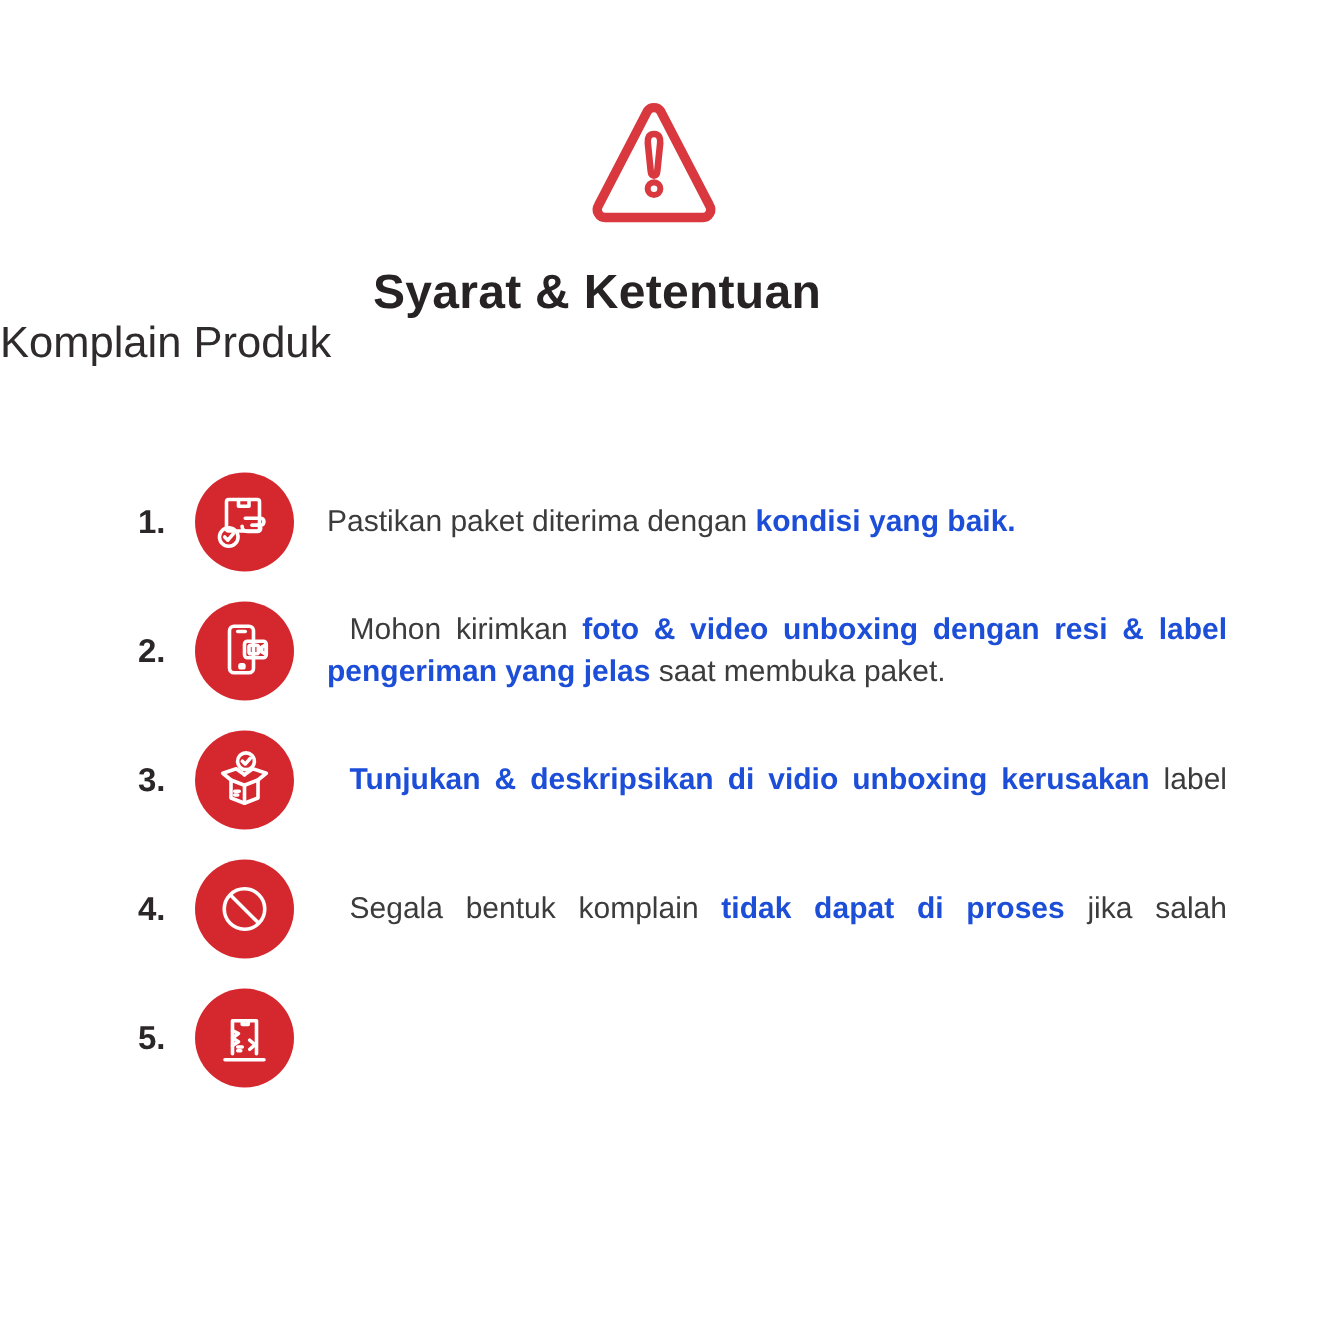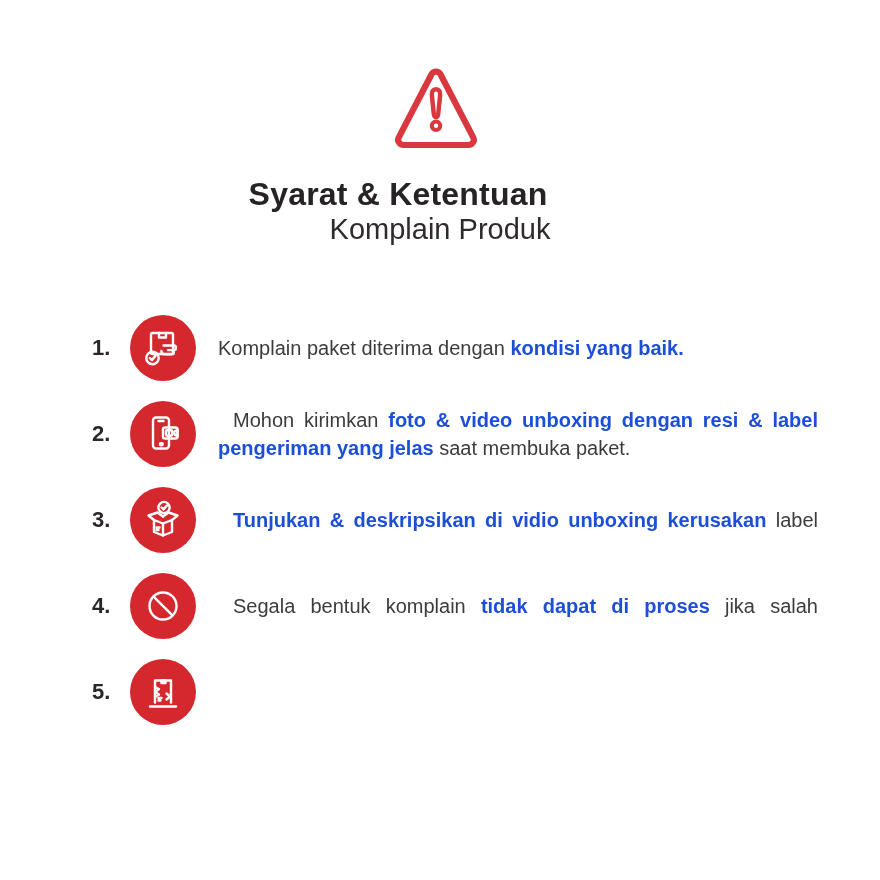--- a/index.html
+++ b/index.html
@@ -15,21 +15,21 @@
   .header { position: absolute; top: 0; left: 0; width: 880px; text-align: center; }
   .warning-wrap { position: absolute; top: 57px; left: 388px; width: 96px; height: 104px; }
   .page-title {
     position: absolute; top: 176px; left: 0; width: 796px;
     font-size: 32px; font-weight: 700; color: #272324; letter-spacing: 0.2px;
     text-align: center; line-height: 36px;
   }
   .page-subtitle {
     position: absolute; top: 211px; left: 0; width: 880px;
     font-size: 29px; font-weight: 400; color: #2f2b2c;
-    text-align: center; line-height: 36px;
+    text-align: left; line-height: 36px;
   }
   .items { position: absolute; top: 315px; left: 92px; width: 730px; }
   .item-row { display: flex; align-items: center; min-height: 66px; margin-bottom: 20px; }
   .item-number {
     width: 38px; flex: 0 0 38px;
     font-size: 22px; font-weight: 700; color: #2b2728; line-height: 26px;
   }
   .icon-circle {
     flex: 0 0 66px; width: 66px; height: 66px; border-radius: 50%;
     background: #d4282e; margin-right: 22px;
@@ -65,21 +65,21 @@
         <svg viewBox="0 0 48 48">
     <rect class="ic" x="12" y="9" width="22" height="21" rx="1.5"></rect>
     <path class="ic" d="M20 9 v4.5 h7 V9"></path>
     <circle class="ic" cx="13.5" cy="34" r="6.2"></circle>
     <path class="ic" d="M10.8 34 l2.1 2.1 3.6-4.2"></path>
     <path class="ic" d="M24.5 21.5 h10.5 c2.6 0 2.6 4.6 0 4.6 h-2 c2.4 0 2.4 4.2 0 4.2 h-7 c-2.2 0-3.6-1.4-3.6-3.4"></path>
     <path class="ic" d="M29 26.1 h4"></path>
   </svg>
       </div>
     <div class="item-text">
-        <div class="line"><span>Komplain paket diterima dengan </span><span class="b">kondisi yang baik.</span></div>
+        <div class="line"><span>Pastikan paket diterima dengan </span><span class="b">kondisi yang baik.</span></div>
       </div>
   </div>
 
   <div class="item-row">
     <div class="item-number">2.</div>
     <div class="icon-circle">
         <svg viewBox="0 0 48 48">
     <rect class="ic" x="14" y="7.5" width="16" height="31" rx="3"></rect>
     <path class="ic" d="M19.5 11 h5"></path>
     <rect class="ic" x="21" y="33.2" width="2.6" height="2" rx="0.6"></rect>

